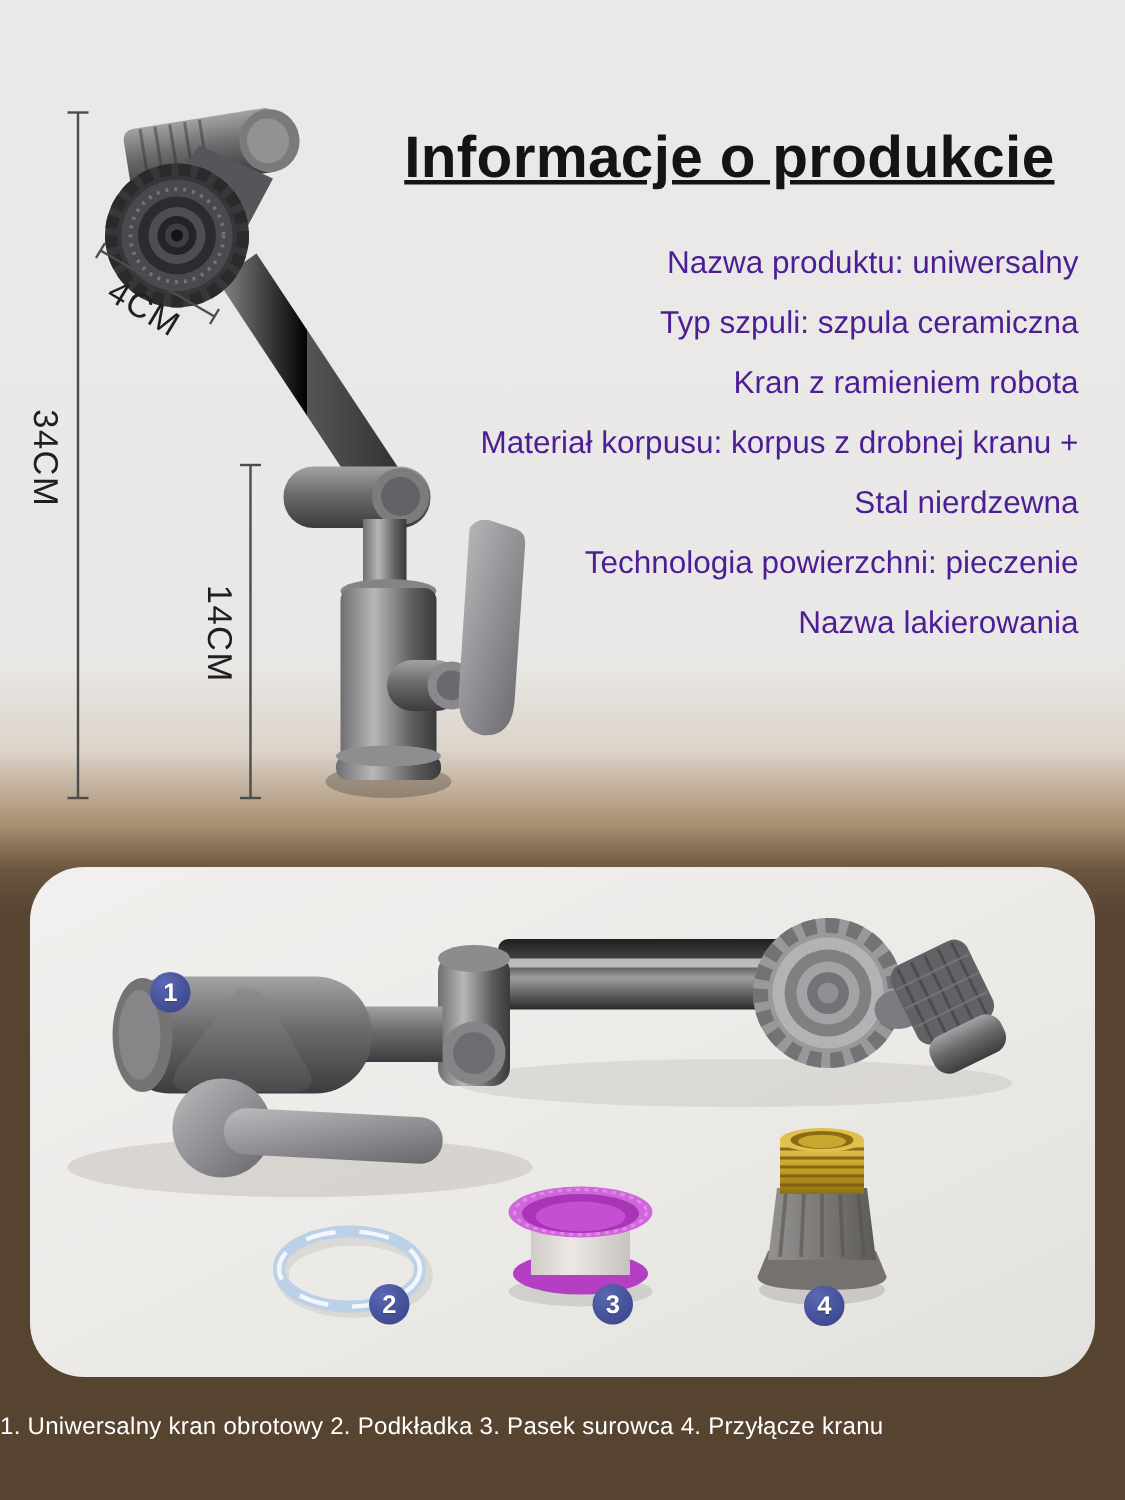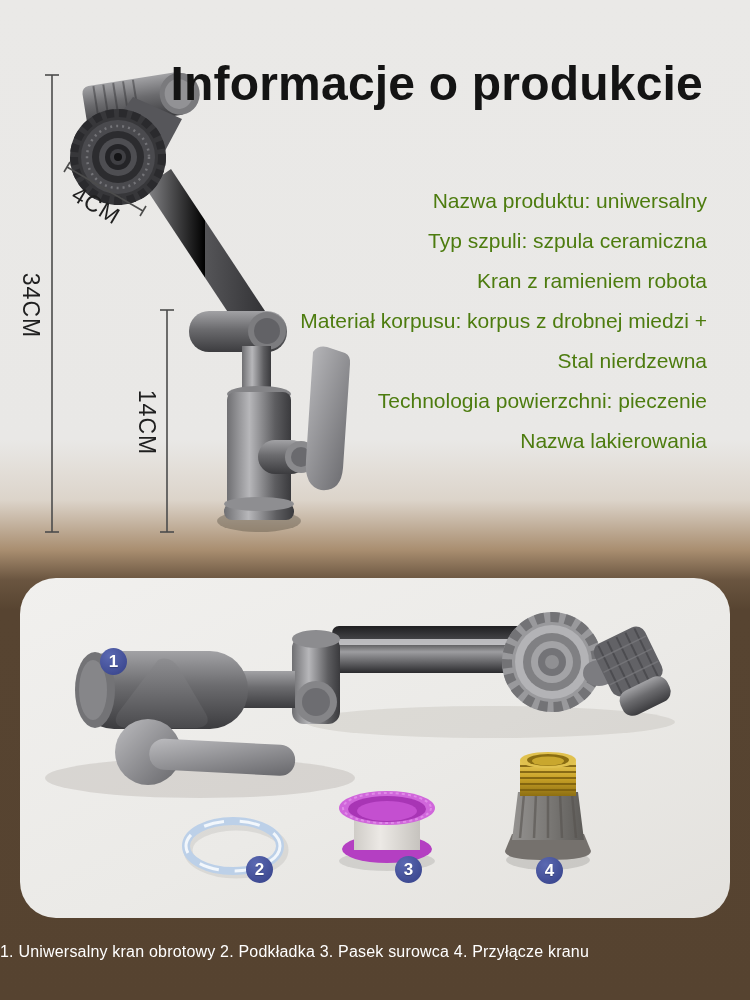--- a/index.html
+++ b/index.html
@@ -9,28 +9,28 @@
     font-family:"Liberation Sans", sans-serif;
     background:linear-gradient(180deg,
       #eae9e7 0%, #e9e8e6 44%,
       #dcd4ca 50%, #a98e70 55%,
       #6a5540 58%, #574431 61%, #564330 100%);
   }
   .abs { position:absolute; }
 
   
   .page-title {
-    top:56px; right:47px;
-    font-size:48px; font-weight:bold; color:#141414;
-    letter-spacing:.2px; white-space:nowrap;
+    top:84px; right:47px;
+    font-size:39px; font-weight:bold; color:#141414;
+    letter-spacing:.2px; white-space:nowrap;text-decoration:underline;
   }
   .spec-lines {
-    top:156px; right:43px;
-    text-align:right; font-size:21px; color:#4d7c0f;
-    line-height:40px; white-space:nowrap;margin-top:25px;
+    top:156px; right:31px;
+    text-align:right; font-size:21px; color:#4c1d95;
+    line-height:40px; white-space:nowrap;
   }
 
   
   .dim-label {
     font-size:23px; color:#1f1f1f; letter-spacing:1px;
     width:70px; text-align:center; white-space:nowrap;
   }
   .dim-34 { left:-5px; top:292px; transform:rotate(90deg); }
   .dim-14 { left:111px; top:409px; transform:rotate(90deg); }
   .dim-4  { left:64px;  top:192px; width:64px; transform:rotate(31deg); }
@@ -280,21 +280,21 @@
     <ellipse cx="548" cy="761" rx="16" ry="4.5" fill="#c9a72e"></ellipse>
   </g>
 </svg>
 
 <h1 class="abs page-title">Informacje o produkcie</h1>
 
 <div class="abs spec-lines">
   <div>Nazwa produktu: uniwersalny</div>
   <div>Typ szpuli: szpula ceramiczna</div>
   <div>Kran z ramieniem robota</div>
-  <div>Materiał korpusu: korpus z drobnej miedzi +</div>
+  <div>Materiał korpusu: korpus z drobnej kranu +</div>
   <div>Stal nierdzewna</div>
   <div>Technologia powierzchni: pieczenie</div>
   <div>Nazwa lakierowania</div>
 </div>
 
 <div class="abs dim-label dim-34">34CM</div>
 <div class="abs dim-label dim-4">4CM</div>
 <div class="abs dim-label dim-14">14CM</div>
 
 <div class="badge badge-1">1</div>

